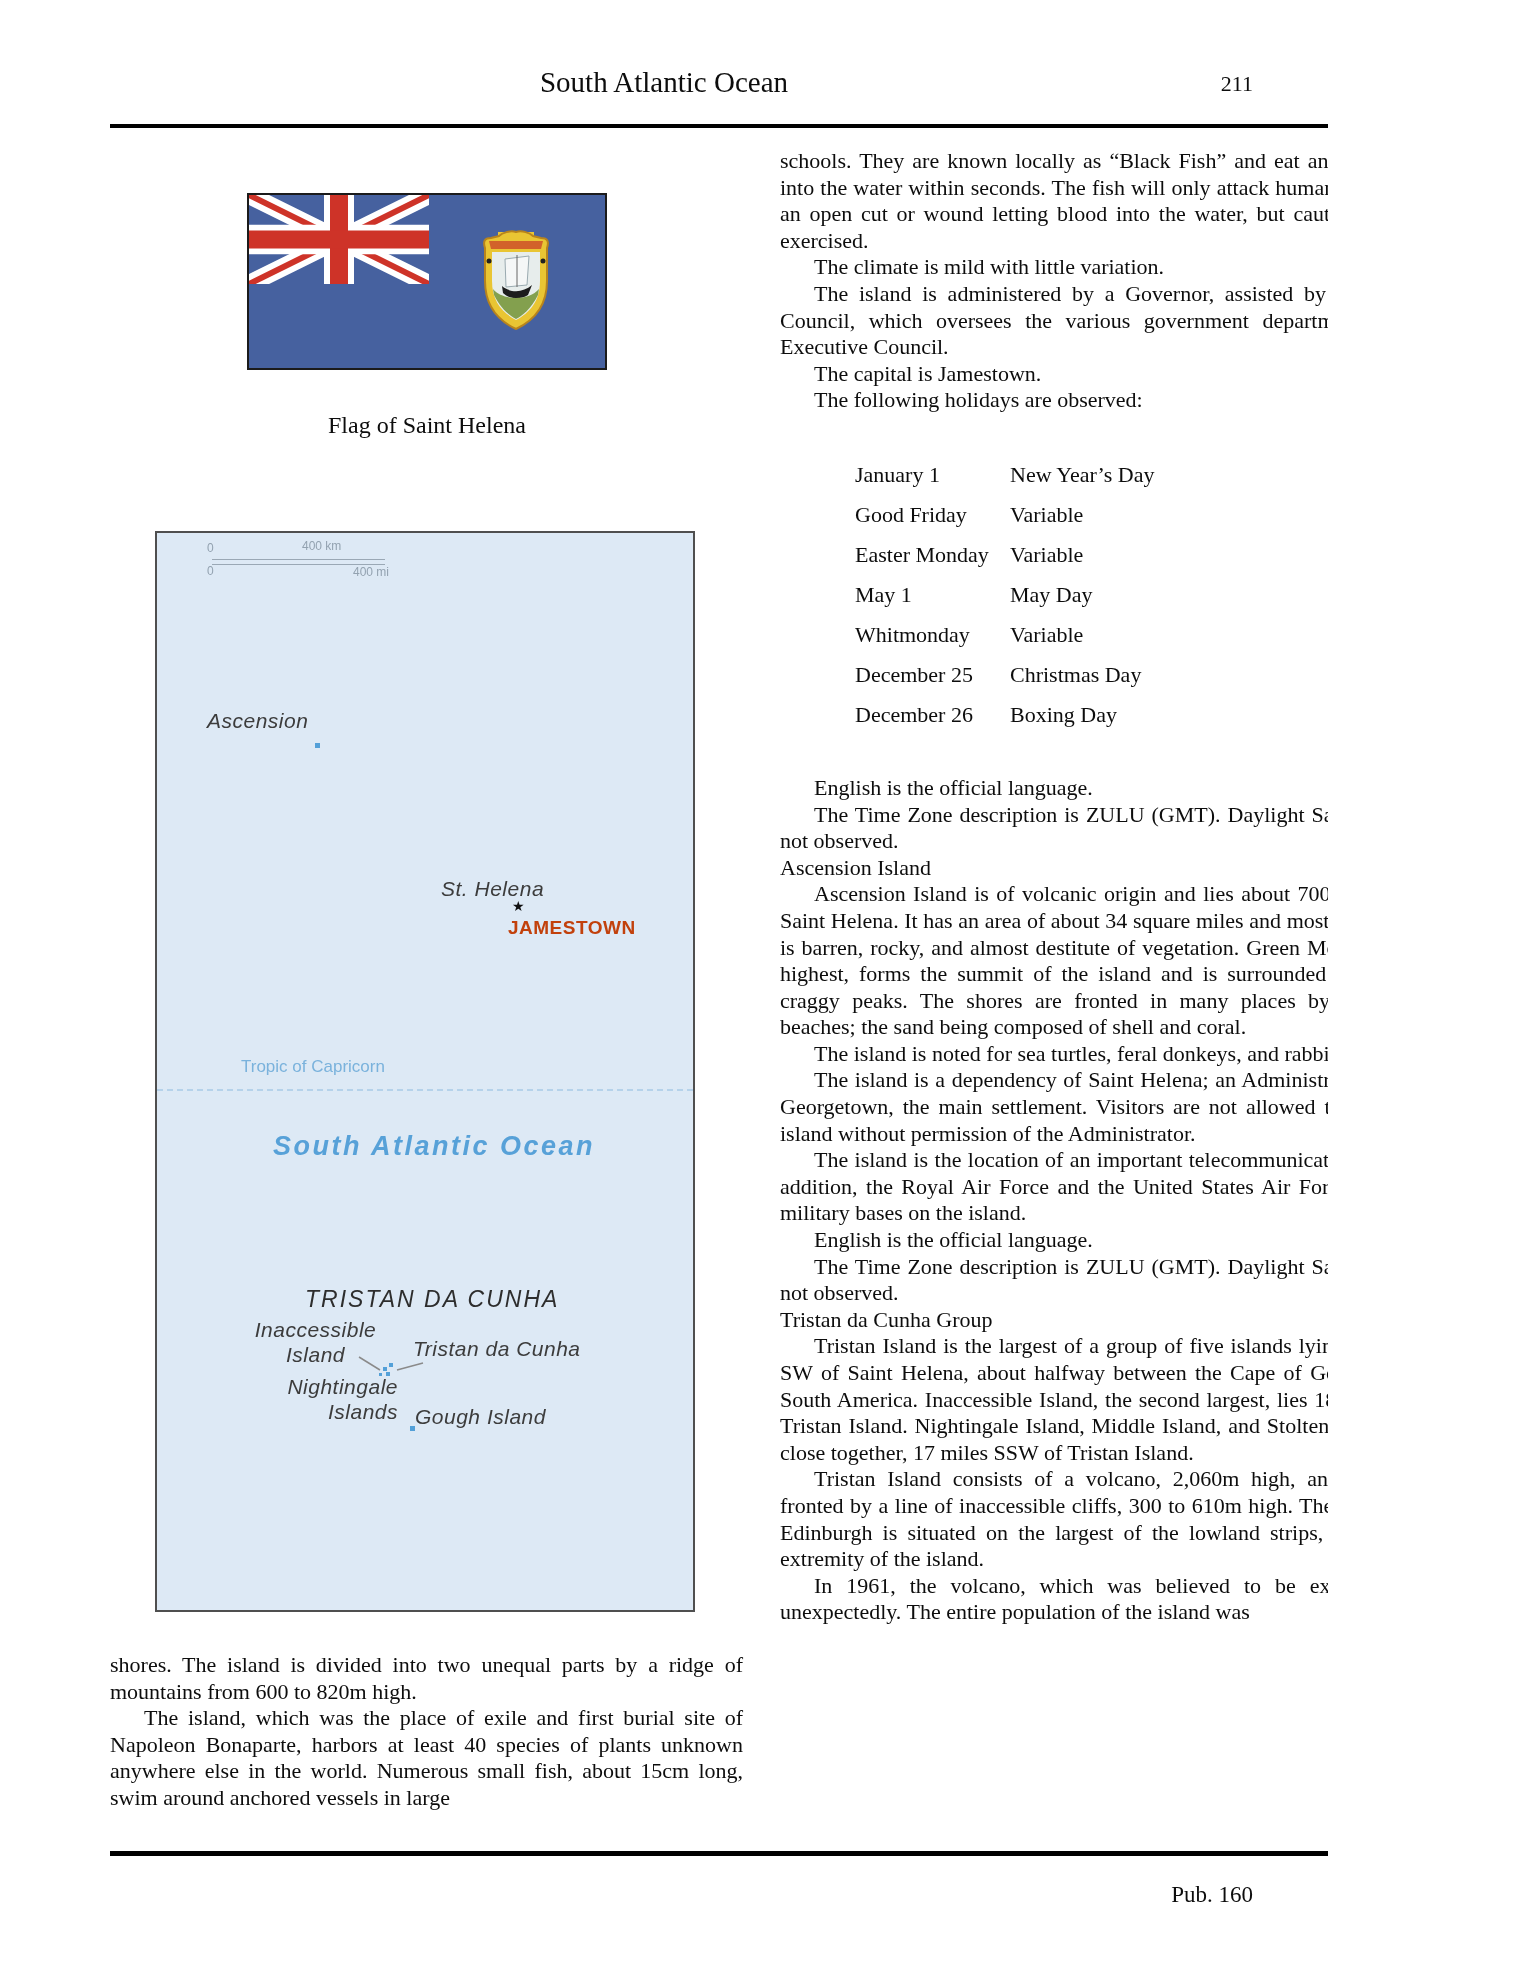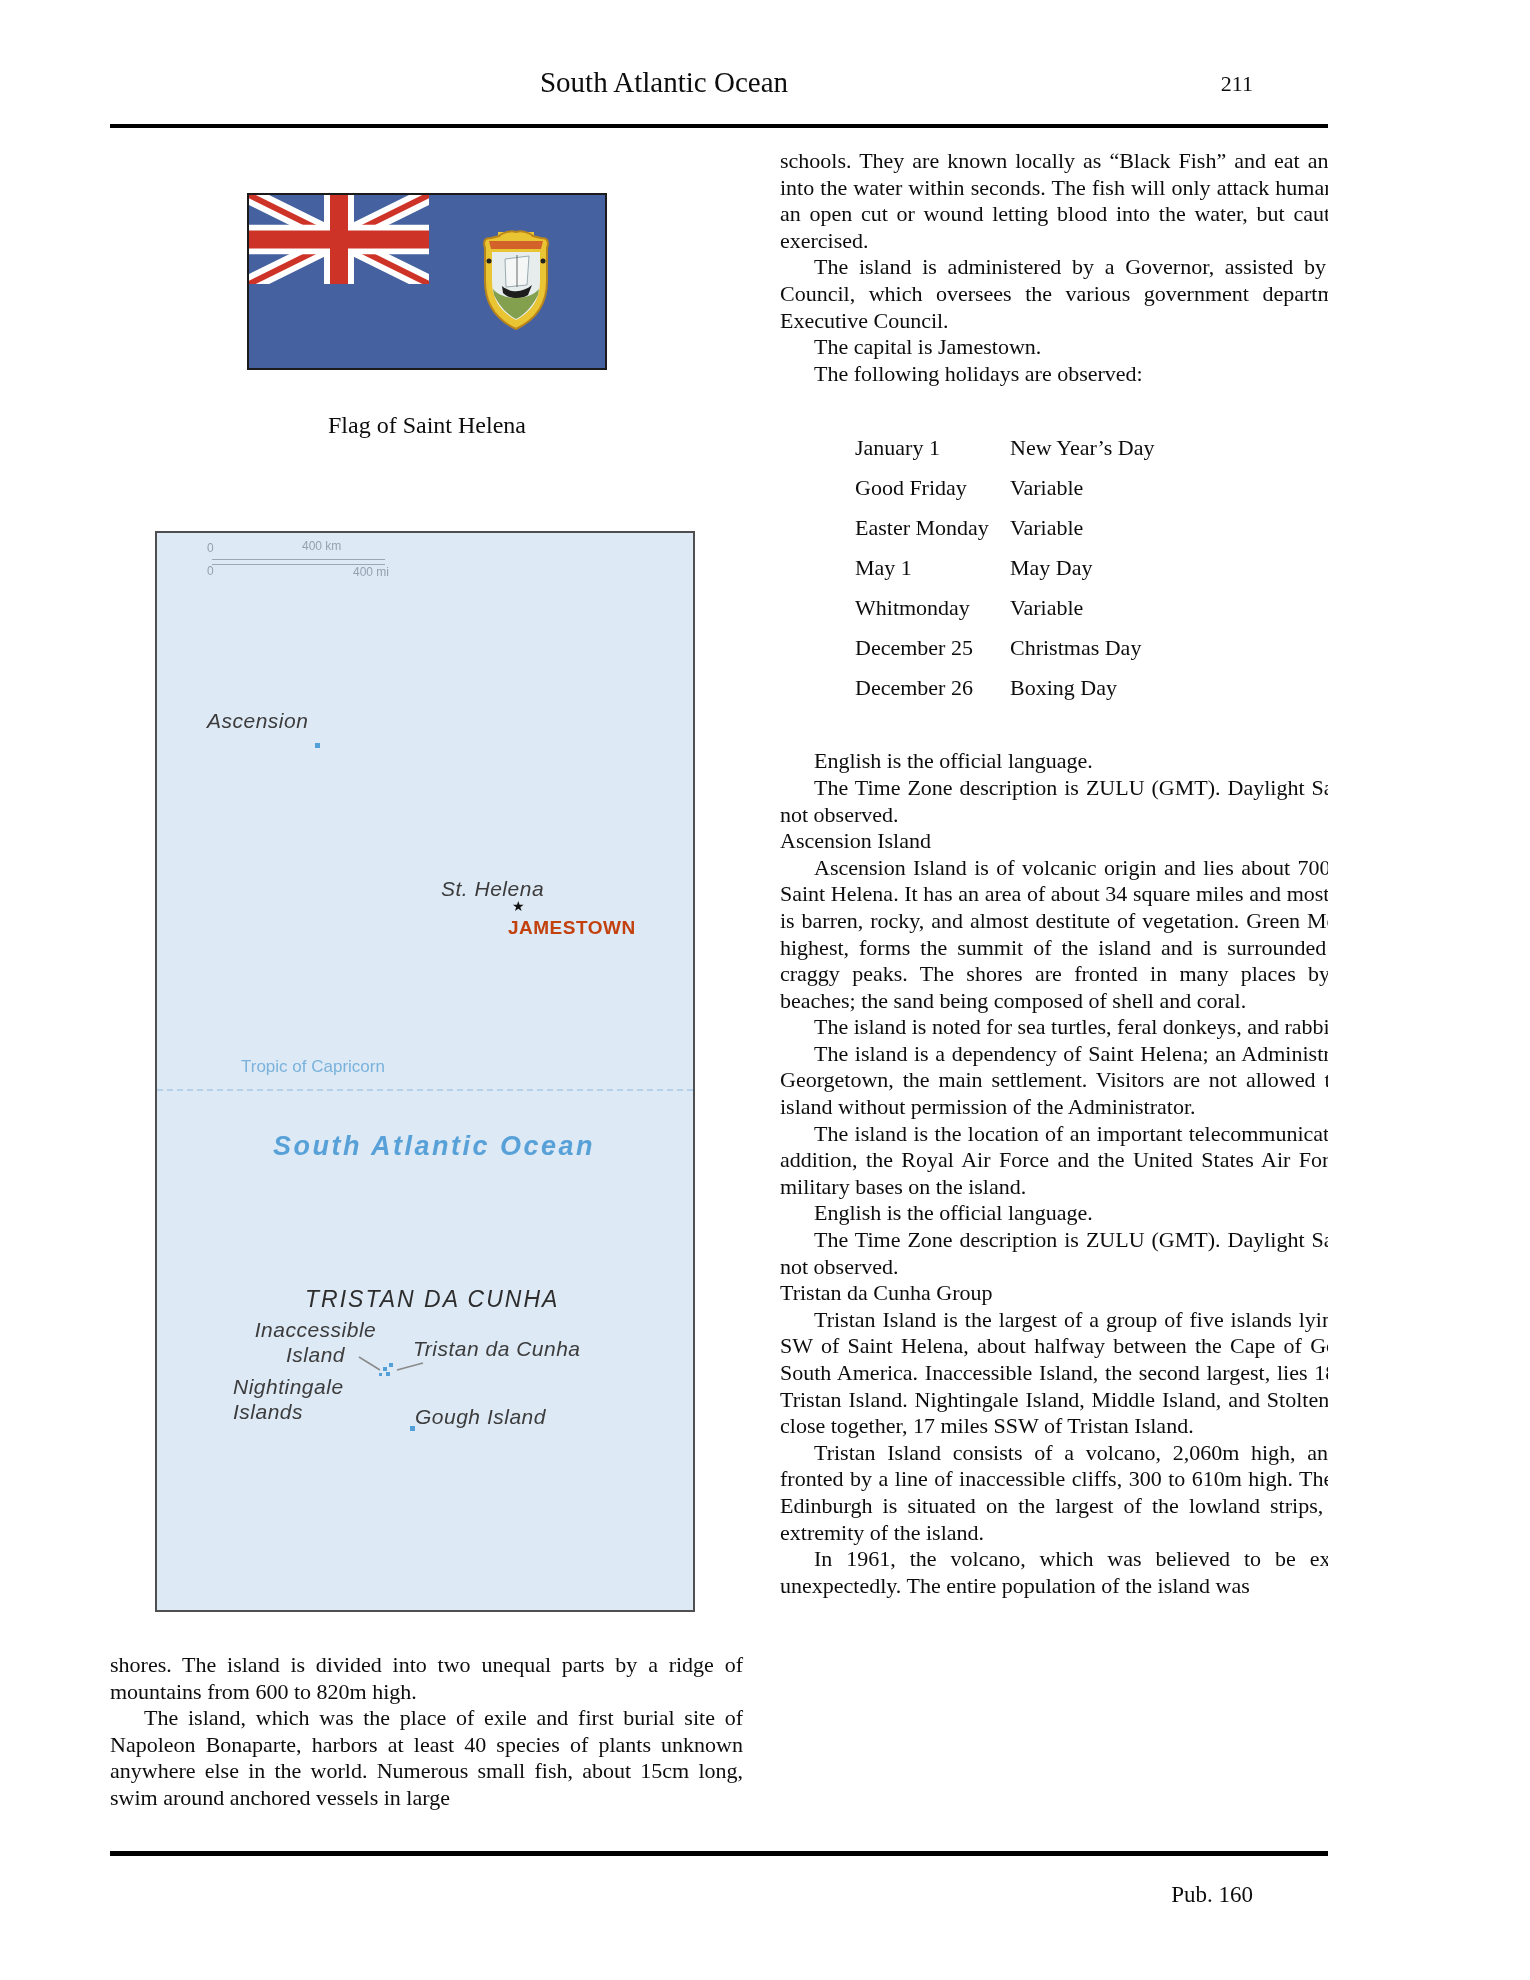--- a/index.html
+++ b/index.html
@@ -36,21 +36,21 @@
   .dot-ascension{left:158px;top:210px;width:5px;height:5px;}
   .lb-sthelena{left:284px;top:344px;}
   .lb-star{left:355px;top:365px;font-size:14px;color:#111;font-style:normal;}
   .lb-jamestown{left:351px;top:384px;font-style:normal;font-weight:bold;font-size:19px;color:#c2410c;letter-spacing:0.5px;}
   .lb-tropic{left:68px;top:524px;font-size:17px;color:#7ab2dc;margin-left:16px;}
   .tropic-line{left:0;top:556px;width:536px;height:0;border-top:2px dashed #b5d2ea;}
   .lb-ocean{left:116px;top:598px;font-weight:bold;font-style:italic;font-size:27px;color:#57a1d8;letter-spacing:2.5px;}
   .lb-trgroup{left:148px;top:753px;font-style:italic;font-size:23px;color:#2d2d2d;letter-spacing:2px;}
   .lb-inaccessible{left:76px;top:784px;width:165px;text-align:center;line-height:25px;white-space:pre-line;}
   .lb-tristan{left:256px;top:804px;}
-  .lb-nightingale{left:76px;top:841px;width:165px;text-align:left;line-height:25px;white-space:pre-line;}
+  .lb-nightingale{left:76px;top:841px;width:165px;text-align:right;line-height:25px;white-space:pre-line;}
   .lb-gough{left:258px;top:872px;}
   .dot-gough{left:253px;top:893px;width:5px;height:5px;}
   .tr-dots{left:196px;top:818px;}
 
   
   .left-text{position:absolute;left:110px;top:1652px;width:633px;}
   .right-col{position:absolute;left:780px;top:148px;width:675px;}
   .page p{margin:0;font-size:22px;line-height:26.6px;text-align:justify;}
   .ind{text-indent:34px;}
   .sidehead{margin:0;font-size:22.5px;line-height:27px;text-align:left;}
@@ -140,20 +140,21 @@
     <div class="dot dot-gough"></div>
   </div>
 
   <div class="left-text">
     <p>shores. The island is divided into two unequal parts by a ridge of mountains from 600 to 820m high.</p>
     <p class="ind">The island, which was the place of exile and first burial site of Napoleon Bonaparte, harbors at least 40 species of plants unknown anywhere else in the world. Numerous small fish, about 15cm long, swim around anchored vessels in large</p>
   </div>
 
   <div class="right-col">
     <p>schools. They are known locally as “Black Fish” and eat anything thrown into the water within seconds. The fish will only attack humans if they have an open cut or wound letting blood into the water, but caution should be exercised.</p>
+    <p class="ind">The climate is mild with little variation.</p>
     <p class="ind">The island is administered by a Governor, assisted by a Legislative Council, which oversees the various government departments, and an Executive Council.</p>
     <p class="ind">The capital is Jamestown.</p>
     <p class="ind">The following holidays are observed:</p>
 
     <div class="holidays">
       <div class="holiday-row">
         <span class="holiday-date">January 1</span>
         <span class="holiday-name">New Year’s Day</span>
       </div>
       <div class="holiday-row">

